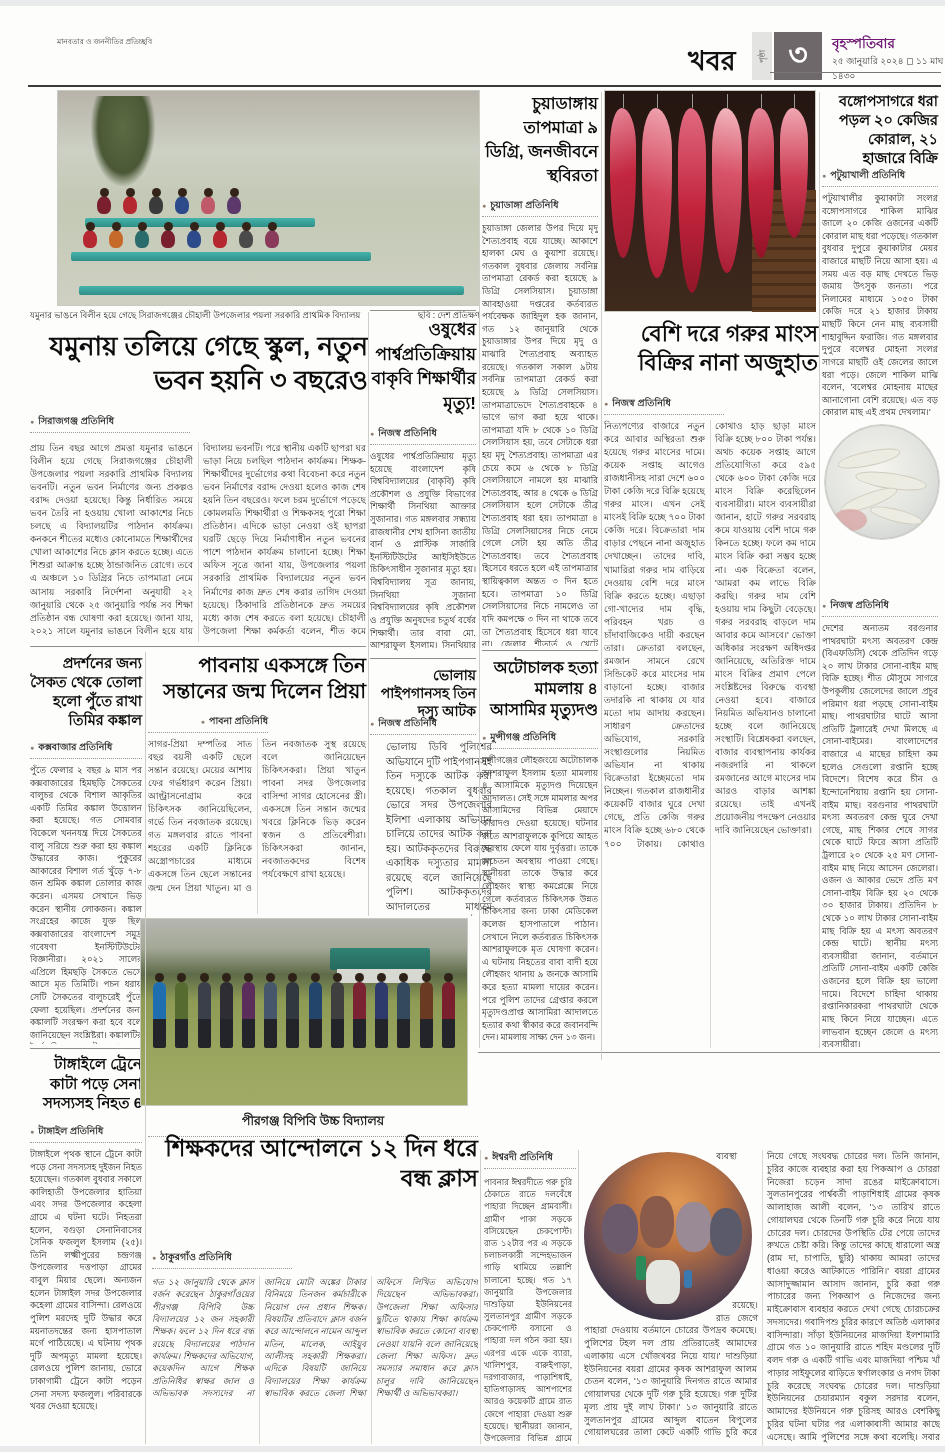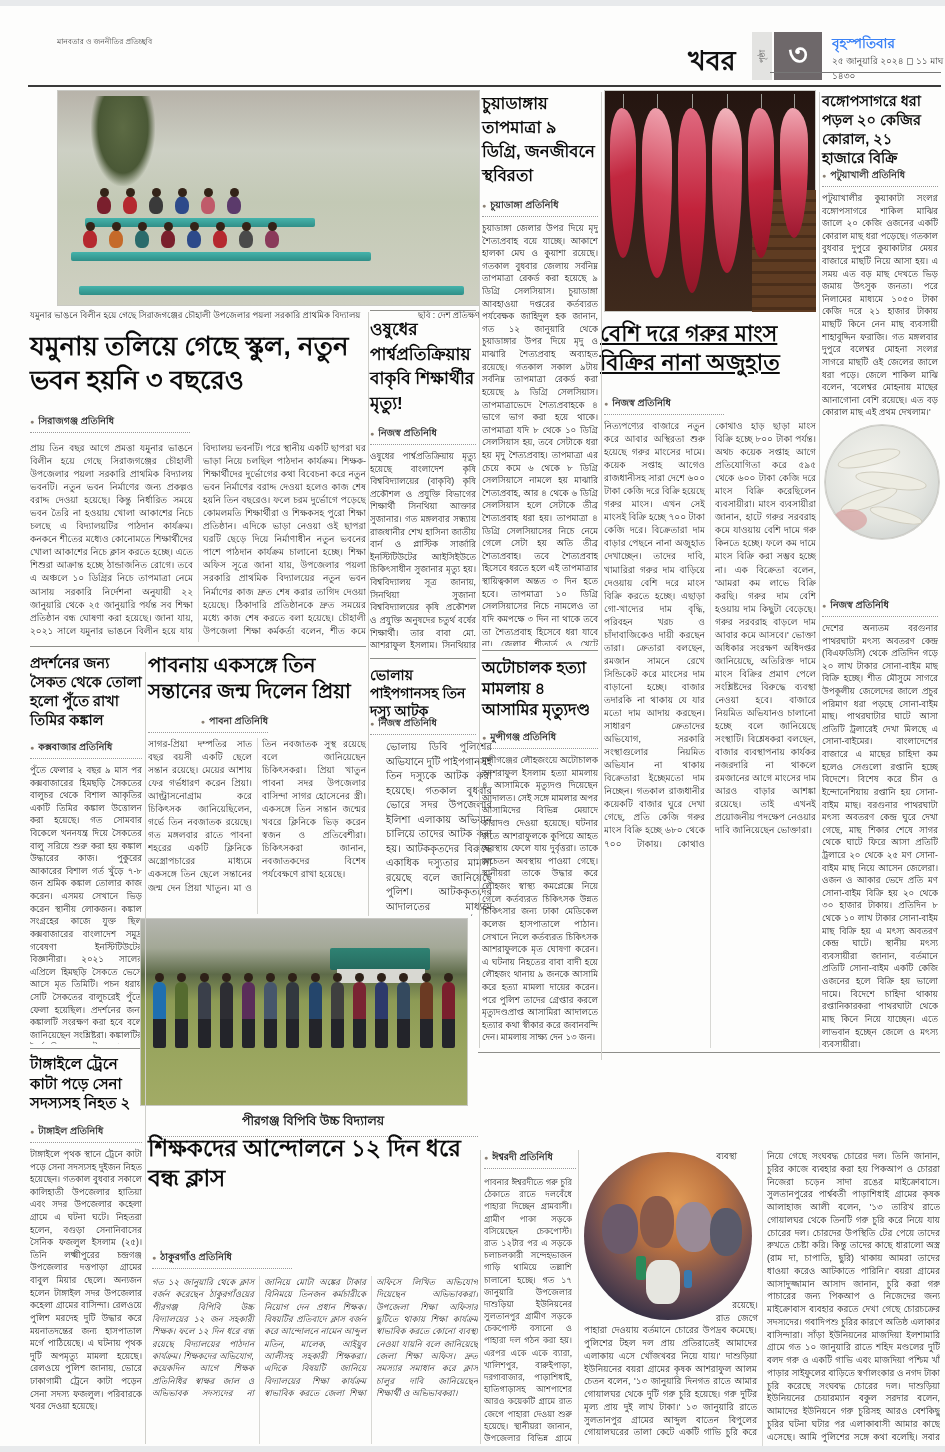--- a/index.html
+++ b/index.html
@@ -1,38 +1,38 @@
 <!DOCTYPE html>
 <html><head>
 <meta charset="utf-8">
 <style>
   html,body{margin:0;padding:0;background:#e9eaec;}
   #page{position:relative;width:945px;height:1452px;background:#fdfdfc;overflow:hidden;
         font-family:"Liberation Sans","DejaVu Sans",sans-serif;color:#1c1c1c;}
   .abs{position:absolute;}
-  .hl{font-weight:bold;color:#0c0c0c;text-align:left;line-height:1.3;}
+  .hl{font-weight:bold;color:#0c0c0c;text-align:right;line-height:1.3;}
   .body{font-size:9px;line-height:1.45;text-align:justify;color:#262626;overflow:hidden;}
   .cols2{column-count:2;column-gap:10px;column-rule:1px solid #d8d8d4;}
   .cols3{column-count:3;column-gap:10px;column-rule:1px solid #d8d8d4;font-style:italic;}
   .byline{display:flex;align-items:center;gap:4px;font-size:9.5px;font-weight:bold;color:#333;
           border-bottom:1px dotted #9a9a9a;padding-bottom:3px;}
   .byline .b{font-size:7px;color:#8a7f72;line-height:1;}
   .caption{font-size:8.5px;color:#222;}
   .vline{position:absolute;width:1px;background:#cfcfca;}
   .hline{position:absolute;height:1px;background:#8e8e8a;}
   .photo{position:absolute;overflow:hidden;}
   
   .mast-title{font-size:37px;font-weight:800;letter-spacing:-1px;color:#0a0a0a;line-height:1;}
   .mast-tag{font-size:7.5px;color:#3a3a3a;}
   .section-word{font-size:27px;font-weight:800;color:#111;}
   .pageword-box{width:20px;height:48px;background:#e3e3e1;display:flex;align-items:center;justify-content:center;}
   .pageword-box span{transform:rotate(-90deg);font-size:8px;color:#555;white-space:nowrap;}
   .pagenum-box{width:48px;height:48px;background:#6e686a;color:#fff;display:flex;align-items:center;justify-content:center;
                font-size:30px;font-weight:bold;}
-  .day{font-size:13.5px;font-weight:bold;color:#3b82f6;}
+  .day{font-size:13.5px;font-weight:bold;color:#701a75;}
   .dateline{font-size:9px;color:#333;margin-top:2px;}
   
   .school{background:linear-gradient(180deg,#b7b2a9 0%,#cdd0c4 28%,#c3c9b5 52%,#cfd0c2 100%);}
   .tree{position:absolute;left:34px;top:6px;width:64px;height:90px;background:radial-gradient(ellipse at 50% 35%,#5d6b44 0%,#4a5836 55%,rgba(74,88,54,0) 72%);}
   .desk{position:absolute;height:9px;background:linear-gradient(#45b3ab,#2f8f88);border-radius:2px;}
   .kidrow{position:absolute;display:flex;}
   .kid{width:14px;height:18px;border-radius:50% 50% 40% 40%;background:var(--c);position:relative;margin-right:12px;}
   .kid::before{content:'';position:absolute;top:-8px;left:3px;width:9px;height:9px;border-radius:50%;background:#332318;}
   
   .meat{background:linear-gradient(180deg,#241510 0%,#33201a 55%,#3f2a1c 100%);}
@@ -120,21 +120,21 @@
   <div class="hline" style="left:30px;top:646px;width:336px;"></div>
 
   <div class="abs hl" style="left:30px;top:654px;width:112px;font-size:14.5px;">প্রদর্শনের জন্য সৈকত থেকে তোলা হলো পুঁতে রাখা তিমির কঙ্কাল</div>
   <div class="abs byline" style="left:30px;top:740px;width:112px;">
     <span class="b">●</span>
     <span>কক্সবাজার প্রতিনিধি</span>
   </div>
   <div class="abs body" style="left:30px;top:764px;width:112px;height:280px;font-size:8.7px;">পুঁতে ফেলার ২ বছর ৯ মাস পর কক্সবাজারের হিমছড়ি সৈকতের বালুচর থেকে বিশাল আকৃতির একটি তিমির কঙ্কাল উত্তোলন করা হয়েছে। গত সোমবার বিকেলে খননযন্ত্র দিয়ে সৈকতের বালু সরিয়ে শুরু করা হয় কঙ্কাল উদ্ধারের কাজ। পুকুরের আকারের বিশাল গর্ত খুঁড়ে ৭-৮ জন শ্রমিক কঙ্কাল তোলার কাজ করেন। এসময় সেখানে ভিড় করেন স্থানীয় লোকজন। কঙ্কাল সংগ্রহের কাজে যুক্ত ছিল কক্সবাজারের বাংলাদেশ সমুদ্র গবেষণা ইনস্টিটিউটের বিজ্ঞানীরা। ২০২১ সালের এপ্রিলে হিমছড়ি সৈকতে ভেসে আসে মৃত তিমিটি। পচন ধরায় সেটি সৈকতের বালুচরেই পুঁতে ফেলা হয়েছিল। প্রদর্শনের জন্য কঙ্কালটি সংরক্ষণ করা হবে বলে জানিয়েছেন সংশ্লিষ্টরা। কঙ্কালটির দৈর্ঘ্য ছিল ৪৬ ফুট ও প্রস্থ ১৬ ফুট।</div>
   <div class="hline" style="left:30px;top:1048px;width:112px;"></div>
 
-  <div class="abs hl" style="left:30px;top:1054px;width:112px;font-size:15px;">টাঙ্গাইলে ট্রেনে কাটা পড়ে সেনা সদস্যসহ নিহত ২</div>
+  <div class="abs hl" style="left:30px;top:1054px;width:112px;font-size:15px;">টাঙ্গাইলে ট্রেনে কাটা পড়ে সেনা সদস্যসহ নিহত 6</div>
   <div class="abs byline" style="left:30px;top:1124px;width:112px;">
     <span class="b">●</span>
     <span>টাঙ্গাইল প্রতিনিধি</span>
   </div>
   <div class="abs body" style="left:30px;top:1148px;width:112px;height:296px;font-size:8.7px;">টাঙ্গাইলে পৃথক স্থানে ট্রেনে কাটা পড়ে সেনা সদস্যসহ দুইজন নিহত হয়েছেন। গতকাল বুধবার সকালে কালিহাতী উপজেলার হাতিয়া এবং সদর উপজেলার কহেলা গ্রামে এ ঘটনা ঘটে। নিহতরা হলেন, বগুড়া সেনানিবাসের সৈনিক ফজলুল ইসলাম (২৫)। তিনি লক্ষ্মীপুরের চন্দ্রগঞ্জ উপজেলার দত্তপাড়া গ্রামের বাবুল মিয়ার ছেলে। অন্যজন হলেন টাঙ্গাইল সদর উপজেলার কহেলা গ্রামের বাসিন্দা। রেলওয়ে পুলিশ মরদেহ দুটি উদ্ধার করে ময়নাতদন্তের জন্য হাসপাতাল মর্গে পাঠিয়েছে। এ ঘটনায় পৃথক দুটি অপমৃত্যু মামলা হয়েছে। রেলওয়ে পুলিশ জানায়, ভোরে ঢাকাগামী ট্রেনে কাটা পড়েন সেনা সদস্য ফজলুল। পরিবারকে খবর দেওয়া হয়েছে।</div>
 
   <div class="abs hl" style="left:148px;top:652px;width:218px;font-size:20px;">পাবনায় একসঙ্গে তিন সন্তানের জন্ম দিলেন প্রিয়া</div>
   <div class="abs byline" style="left:148px;top:714px;width:120px;justify-content:flex-end;">
     <span class="b">●</span>
     <span>পাবনা প্রতিনিধি</span>
@@ -203,21 +203,21 @@
 
   <div class="photo meat" style="left:604px;top:90px;width:212px;height:222px;">
     <div class="meatwood"></div>
     <div class="slab" style="left:6px;width:26px;height:150px;background:linear-gradient(160deg,#e8899a 0%,#c2273f 45%,#a01b30 100%);"></div>
     <div class="slab" style="left:38px;width:30px;height:170px;background:linear-gradient(200deg,#f0a6b2 0%,#d14258 50%,#b01c34 100%);"></div>
     <div class="slab" style="left:74px;width:28px;height:185px;background:linear-gradient(180deg,#e06a80 0%,#c2233b 55%,#8f1628 100%);"></div>
     <div class="slab" style="left:108px;width:30px;height:165px;background:linear-gradient(190deg,#f2b9c0 0%,#d85268 40%,#a81c32 100%);"></div>
     <div class="slab" style="left:144px;width:26px;height:150px;background:linear-gradient(170deg,#e8899a 0%,#c2273f 50%,#921226 100%);"></div>
     <div class="slab" style="left:176px;width:28px;height:130px;background:linear-gradient(180deg,#f0a6b2 0%,#cc3a50 55%,#9c1830 100%);"></div>
   </div>
-  <div class="abs hl" style="left:600px;top:320px;width:218px;font-size:22px;text-decoration:underline;">বেশি দরে গরুর মাংস বিক্রির নানা অজুহাত</div>
+  <div class="abs hl" style="left:600px;top:320px;width:218px;font-size:22px;">বেশি দরে গরুর মাংস বিক্রির নানা অজুহাত</div>
   <div class="abs byline" style="left:604px;top:396px;width:120px;">
     <span class="b">●</span>
     <span>নিজস্ব প্রতিনিধি</span>
   </div>
   <div class="abs body cols2" style="left:604px;top:420px;width:212px;height:628px;font-size:9px;">নিত্যপণ্যের বাজারে নতুন করে আবার অস্থিরতা শুরু হয়েছে গরুর মাংসের দামে। কয়েক সপ্তাহ আগেও রাজধানীসহ সারা দেশে ৬০০ টাকা কেজি দরে বিক্রি হয়েছে গরুর মাংস। এখন সেই মাংসই বিক্রি হচ্ছে ৭০০ টাকা কেজি দরে। বিক্রেতারা দাম বাড়ার পেছনে নানা অজুহাত দেখাচ্ছেন। তাদের দাবি, খামারিরা গরুর দাম বাড়িয়ে দেওয়ায় বেশি দরে মাংস বিক্রি করতে হচ্ছে। এছাড়া গো-খাদ্যের দাম বৃদ্ধি, পরিবহন খরচ ও চাঁদাবাজিকেও দায়ী করছেন তারা। ক্রেতারা বলছেন, রমজান সামনে রেখে সিন্ডিকেট করে মাংসের দাম বাড়ানো হচ্ছে। বাজার তদারকি না থাকায় যে যার মতো দাম আদায় করছেন। সাধারণ ক্রেতাদের অভিযোগ, সরকারি সংস্থাগুলোর নিয়মিত অভিযান না থাকায় বিক্রেতারা ইচ্ছেমতো দাম নিচ্ছেন। গতকাল রাজধানীর কয়েকটি বাজার ঘুরে দেখা গেছে, প্রতি কেজি গরুর মাংস বিক্রি হচ্ছে ৬৮০ থেকে ৭০০ টাকায়। কোথাও কোথাও হাড় ছাড়া মাংস বিক্রি হচ্ছে ৮০০ টাকা পর্যন্ত। অথচ কয়েক সপ্তাহ আগে প্রতিযোগিতা করে ৫৯৫ থেকে ৬০০ টাকা কেজি দরে মাংস বিক্রি করেছিলেন ব্যবসায়ীরা। মাংস ব্যবসায়ীরা জানান, হাটে গরুর সরবরাহ কমে যাওয়ায় বেশি দামে গরু কিনতে হচ্ছে। ফলে কম দামে মাংস বিক্রি করা সম্ভব হচ্ছে না। এক বিক্রেতা বলেন, 'আমরা কম লাভে বিক্রি করছি। গরুর দাম বেশি হওয়ায় দাম কিছুটা বেড়েছে। গরুর সরবরাহ বাড়লে দাম আবার কমে আসবে।' ভোক্তা অধিকার সংরক্ষণ অধিদপ্তর জানিয়েছে, অতিরিক্ত দামে মাংস বিক্রির প্রমাণ পেলে সংশ্লিষ্টদের বিরুদ্ধে ব্যবস্থা নেওয়া হবে। বাজারে নিয়মিত অভিযানও চালানো হচ্ছে বলে জানিয়েছে সংস্থাটি। বিশ্লেষকরা বলছেন, বাজার ব্যবস্থাপনায় কার্যকর নজরদারি না থাকলে রমজানের আগে মাংসের দাম আরও বাড়ার আশঙ্কা রয়েছে। তাই এখনই প্রয়োজনীয় পদক্ষেপ নেওয়ার দাবি জানিয়েছেন ভোক্তারা।</div>
 
   <div class="abs hl" style="left:822px;top:92px;width:116px;font-size:14.5px;">বঙ্গোপসাগরে ধরা পড়ল ২০ কেজির কোরাল, ২১ হাজারে বিক্রি</div>
   <div class="abs byline" style="left:822px;top:168px;width:116px;">
     <span class="b">●</span>
     <span>পটুয়াখালী প্রতিনিধি</span>

